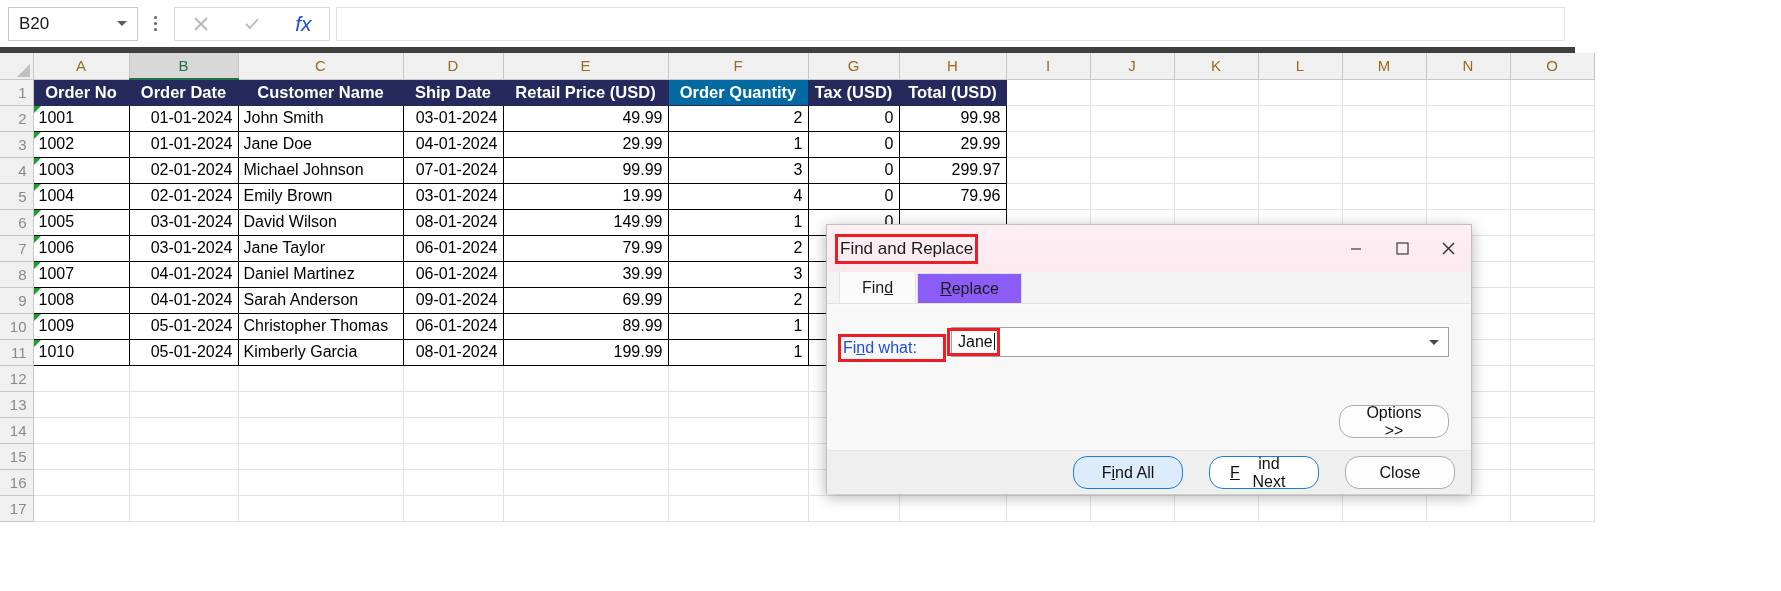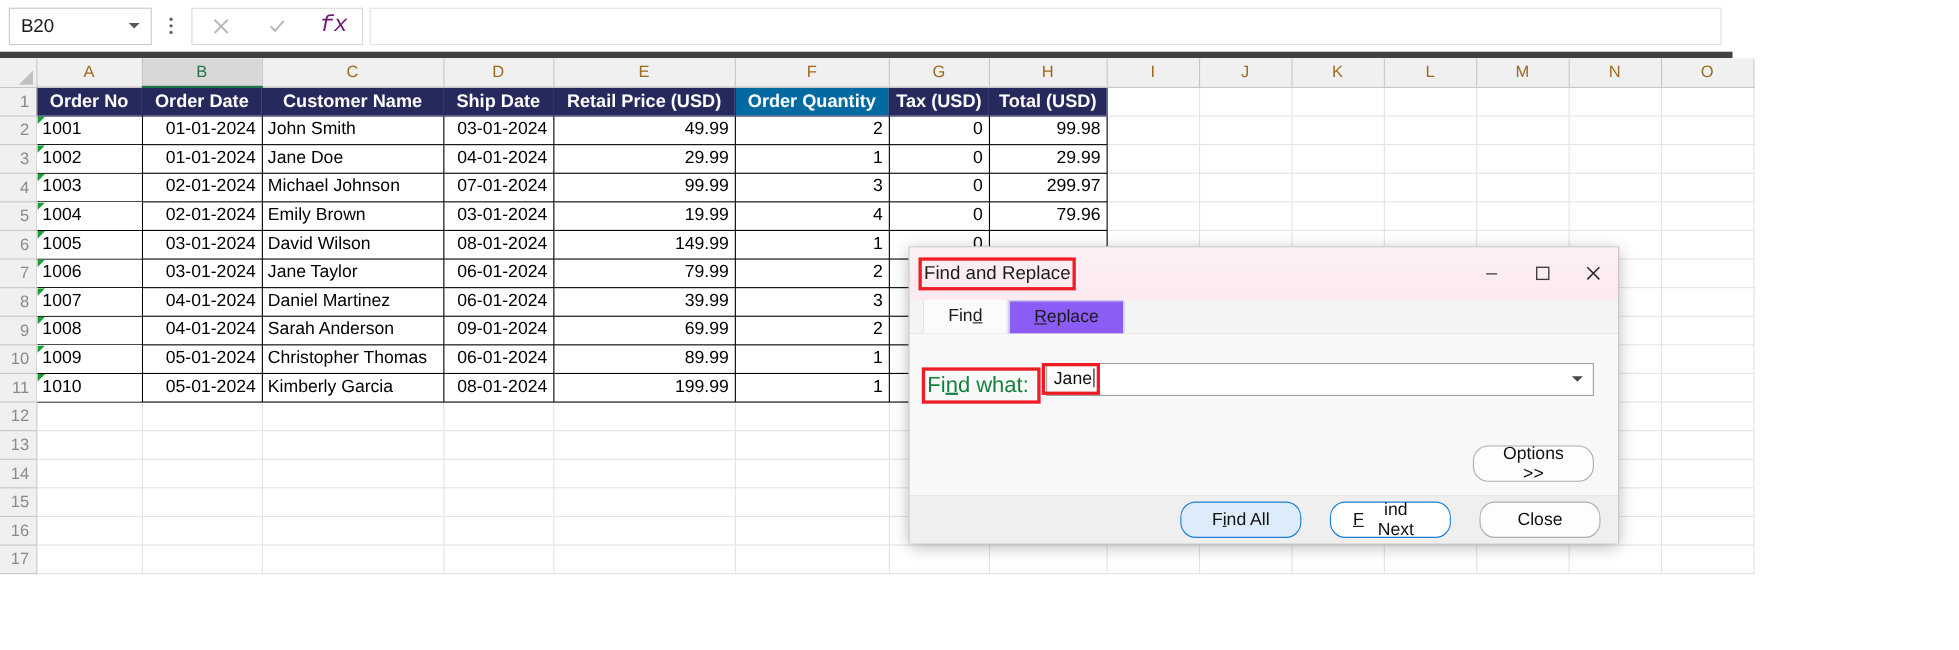--- a/index.html
+++ b/index.html
@@ -57,21 +57,21 @@
     height: 34px; width: 156px;
     border: 1px solid #d8d8d8;
     background: #ffffff;
     display: flex; align-items: center;
   }
   .fx-btn {
     flex: 1; height: 100%;
     display: flex; align-items: center; justify-content: center;
     color: #b8b8b8; font-size: 20px;
   }
-  .fx-btn.italic { font-style: italic; font-family: Liberation Mono, monospace; color: #701a75; font-size: 21px; text-align: center; }
+  .fx-btn.italic { font-style: italic; font-family: Liberation Sans, sans-serif; color: #1d4ed8; font-size: 21px; text-align: center; }
 
   .formula-input {
     margin-left: 6px;
     flex: 1; height: 34px; margin-right: 10px;
     border: 1px solid #e2e2e2; background: #ffffff;
   }
 
   
   .grid-wrap {
     position: absolute; left: 0; top: 53px;
@@ -217,21 +217,21 @@
     background: #f8f8f8;
     height: 146px;
     position: relative;
     border-top: 1px solid #fbfbfb;
   }
   .find-row {
     display: flex; align-items: center;
     padding: 22px 22px 0 16px;
   }
   .find-label {
-    font-size: 20px; color: #15803d;
+    font-size: 16px; color: #1d4ed8;
     width: 98px;
     white-space: nowrap;
     margin-top: 12px;
   }
   .find-combo {
     flex: 1;
     height: 30px;
     background: #ffffff;
     border: 1px solid #a0a0a0;
     display: flex; align-items: center;

